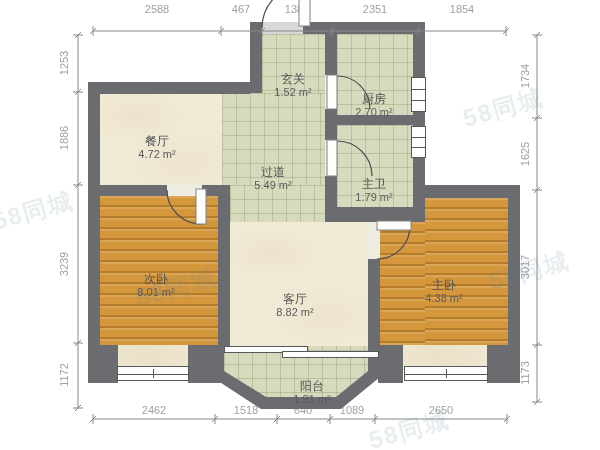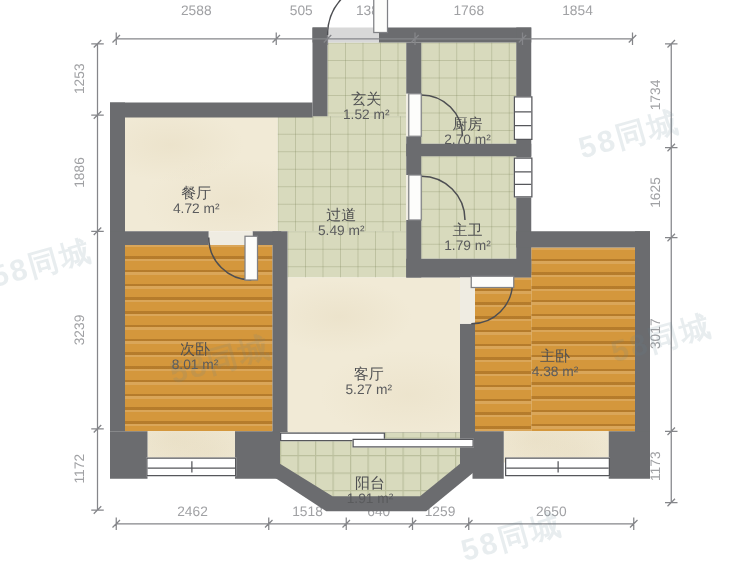--- a/index.html
+++ b/index.html
@@ -33,29 +33,29 @@
   .wm{position:absolute;font-size:24px;font-weight:bold;letter-spacing:2px;color:rgba(100,135,150,.15);
       transform:rotate(-16deg);white-space:nowrap;z-index:8;pointer-events:none;}
   svg.ovl{position:absolute;left:0;top:0;z-index:4;pointer-events:none;}.lz2{z-index:2}.lz3{z-index:3}.lz5{z-index:5}.lz6{z-index:6}
 </style>
 </head>
 <body>
 
 <div id="plan">
 
   <div class="dim" style="left:157px;top:9px">2588</div>
-  <div class="dim" style="left:241px;top:9px">505</div>
+  <div class="dim" style="left:241px;top:9px">467</div>
   <div class="dim" style="left:297px;top:9px">1388</div>
-  <div class="dim" style="left:375px;top:9px">1768</div>
+  <div class="dim" style="left:375px;top:9px">2351</div>
   <div class="dim" style="left:462px;top:9px">1854</div>
 
   <div class="dim" style="left:154px;top:410px">2462</div>
   <div class="dim" style="left:246px;top:410px">1518</div>
   <div class="dim" style="left:303px;top:410px">640</div>
-  <div class="dim" style="left:352px;top:410px">1259</div>
+  <div class="dim" style="left:352px;top:410px">1089</div>
   <div class="dim" style="left:441px;top:410px">2650</div>
 
   <div class="dim v" style="left:64px;top:63px">1253</div>
   <div class="dim v" style="left:64px;top:138px">1886</div>
   <div class="dim v" style="left:64px;top:264px">3239</div>
   <div class="dim v" style="left:64px;top:375px">1172</div>
 
   <div class="dim v" style="left:525px;top:76px">1734</div>
   <div class="dim v" style="left:525px;top:154px">1625</div>
   <div class="dim v" style="left:525px;top:267px">3017</div>
@@ -150,45 +150,45 @@
   <div class="win lz6" style="left:282px;top:351px;width:97px;height:7px"></div>
 
   <div class="rlabel" style="left:293px;top:64px">
     <div class="rname">玄关</div>
     <div class="rarea">1.52 m²</div>
   </div>
   <div class="rlabel" style="left:374px;top:84px">
     <div class="rname">厨房</div>
     <div class="rarea">2.70 m²</div>
   </div>
-  <div class="rlabel" style="left:157px;top:139px">
+  <div class="rlabel" style="left:157px;top:126px">
     <div class="rname">餐厅</div>
     <div class="rarea">4.72 m²</div>
   </div>
   <div class="rlabel" style="left:273px;top:157px">
     <div class="rname">过道</div>
     <div class="rarea">5.49 m²</div>
   </div>
   <div class="rlabel" style="left:374px;top:169px">
     <div class="rname">主卫</div>
     <div class="rarea">1.79 m²</div>
   </div>
   <div class="rlabel" style="left:156px;top:264px">
     <div class="rname">次卧</div>
     <div class="rarea">8.01 m²</div>
   </div>
   <div class="rlabel" style="left:295px;top:284px">
     <div class="rname">客厅</div>
-    <div class="rarea">5.27 m²</div>
+    <div class="rarea">8.82 m²</div>
   </div>
   <div class="rlabel" style="left:444px;top:270px">
     <div class="rname">主卧</div>
     <div class="rarea">4.38 m²</div>
   </div>
-  <div class="rlabel" style="left:296px;top:371px">
+  <div class="rlabel" style="left:312px;top:371px">
     <div class="rname">阳台</div>
     <div class="rarea">1.91 m²</div>
   </div>
 
   <div class="wm" style="left:-8px;top:195px">58同城</div>
   <div class="wm" style="left:135px;top:272px">58同城</div>
   <div class="wm" style="left:462px;top:92px">58同城</div>
   <div class="wm" style="left:368px;top:414px">58同城</div>
   <div class="wm" style="left:488px;top:255px">58同城</div>
 

